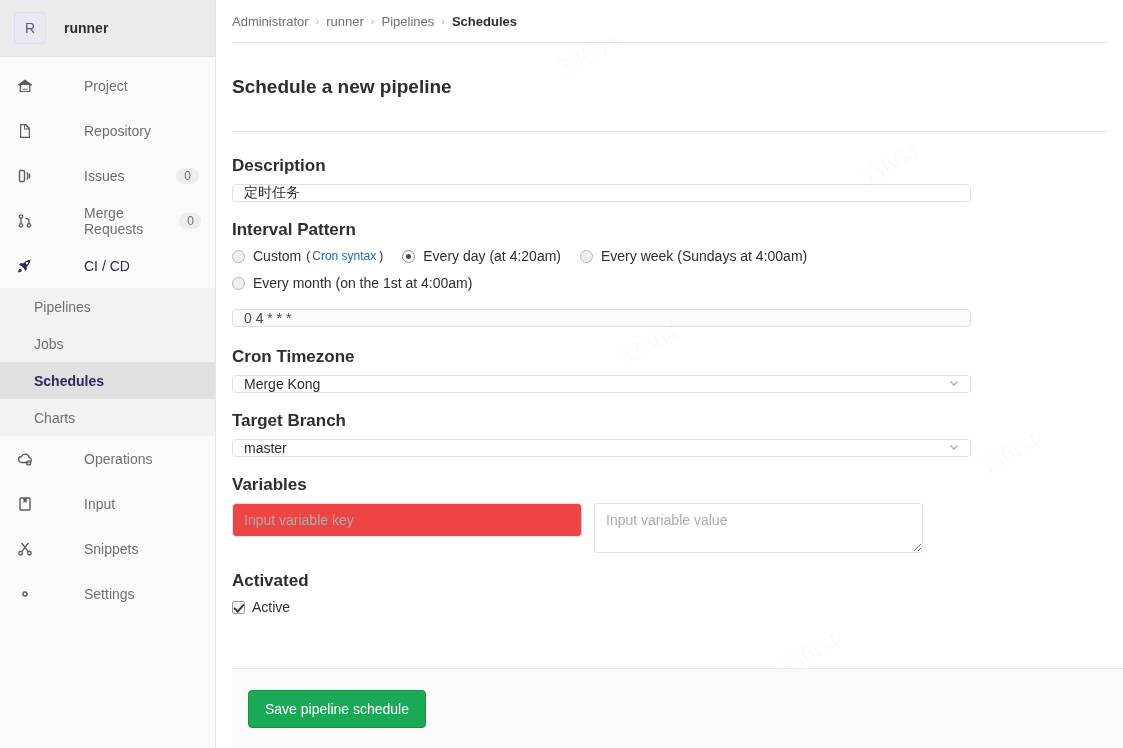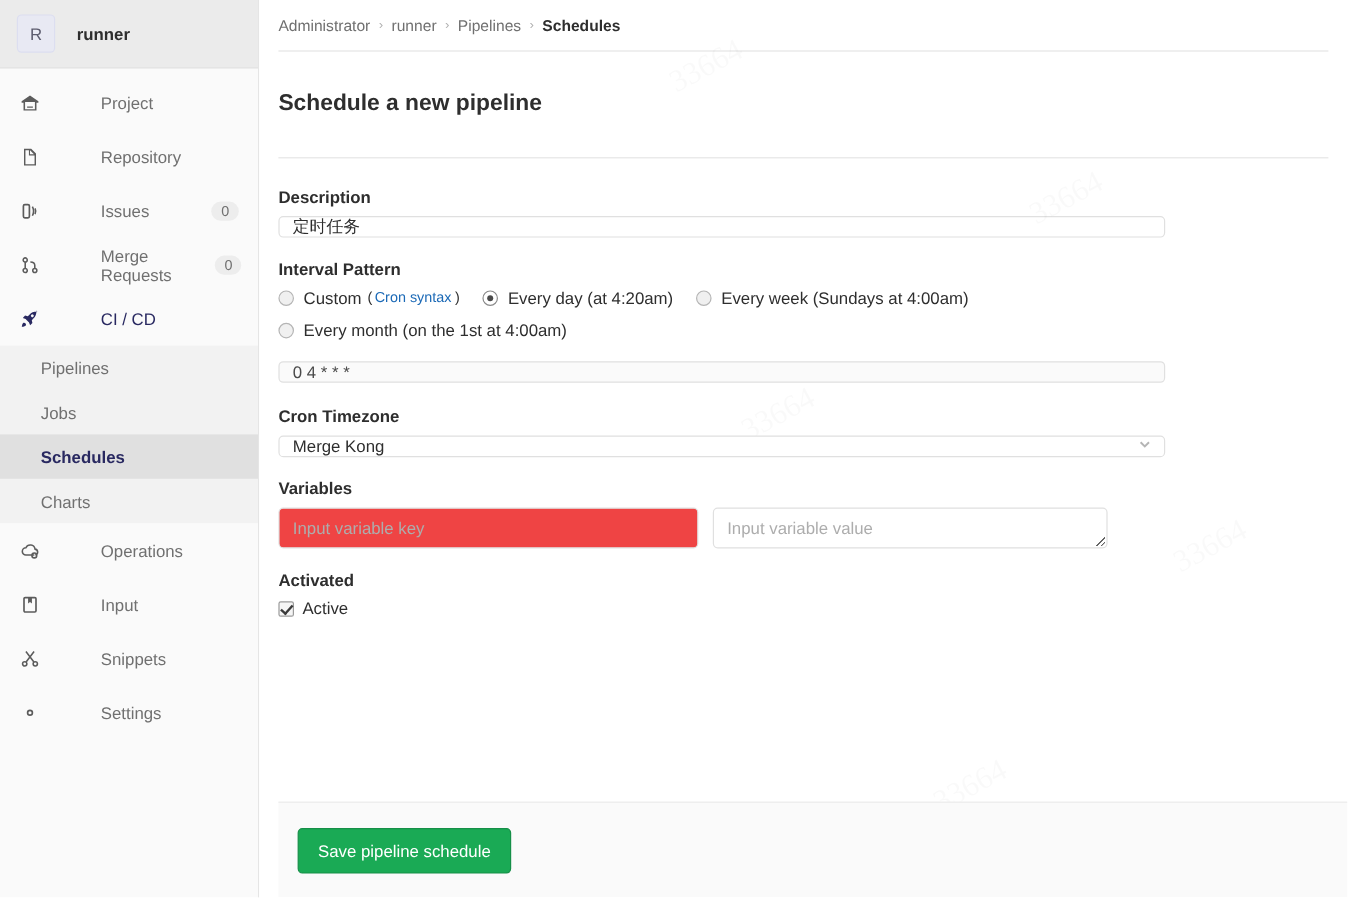--- a/index.html
+++ b/index.html
@@ -112,21 +112,21 @@
     font-size: 19px;
     color: #2e2e2e;
     font-weight: bold;
     padding: 20px 0 21px 0;
   }
 
   .form { padding-top: 24px; max-width: 900px; }
   .form-group { margin-bottom: 18px; }
   .lbl {
     display: block;
-    font-size: 14px;
+    font-size: 17px;
     color: #2e2e2e;
     font-weight: bold;
     margin-bottom: 8px;
   }
   .ctrl {
     width: 739px; height: 18px;
     border: 1px solid #e0e0e0;
     border-radius: 4px;
     background: #fff;
     font-size: 14px;
@@ -189,21 +189,21 @@
     border: 1px solid #e0e0e0;
     border-radius: 4px;
     padding: 0 11px;
     font-size: 14px;
     font-family: "Liberation Sans", sans-serif;
     color: #2e2e2e;
     outline: none;
     background: #ef4444;
   }
   .var-val {
-    width: 329px; height: 34px;
+    width: 329px; height: 50px;
     border: 1px solid #e0e0e0;
     border-radius: 4px;
     padding: 7px 11px;
     font-size: 14px;
     font-family: "Liberation Sans", sans-serif;
     color: #2e2e2e;
     outline: none;
     resize: vertical;
     background: #fff;
     line-height: 18px;
@@ -455,20 +455,33 @@
               <span>Merge Kong</span>
             </div>
             <span class="chev">
               <svg width="12" height="12" viewBox="0 0 12 12">
                   <path fill="none" stroke="currentColor" stroke-width="1.6" d="m2.5 4.5 3.5 3.5 3.5-3.5"></path>
                 </svg>
             </span>
           </div>
         </div>
 
+        <div class="form-group">
+          <label class="lbl">Target Branch</label>
+          <div class="select-wrap">
+            <div class="ctrl">
+              <span>master</span>
+            </div>
+            <span class="chev">
+              <svg width="12" height="12" viewBox="0 0 12 12">
+                  <path fill="none" stroke="currentColor" stroke-width="1.6" d="m2.5 4.5 3.5 3.5 3.5-3.5"></path>
+                </svg>
+            </span>
+          </div>
+        </div>
 
         <div class="form-group">
           <label class="lbl">Variables</label>
           <div class="vars-row">
             <input class="var-key" type="text" placeholder="Input variable key" style="">
             <textarea class="var-val" rows="1" placeholder="Input variable value" style=""></textarea>
           </div>
         </div>
 
         <div class="form-group" style="margin-bottom:0;">

